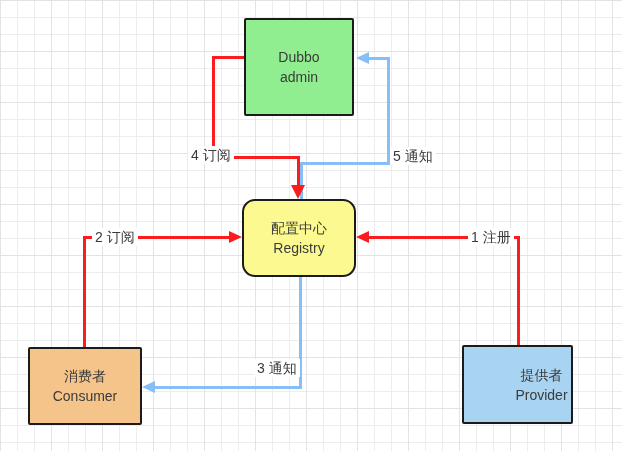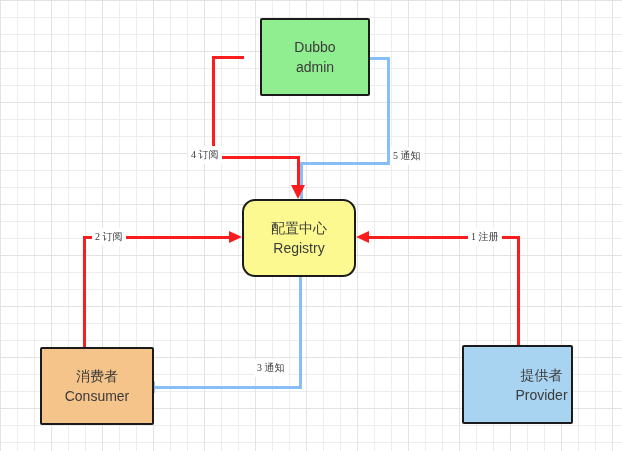--- a/index.html
+++ b/index.html
@@ -26,45 +26,44 @@
     display: flex;
     flex-direction: column;
     align-items: center;
     justify-content: center;
     text-align: center;
     font-size: 14px;
     line-height: 20px;
     color: var(--text, #3b3b3b);
     z-index: 3;
   }
-  .node-admin    { left: 260px; top: 18px;  width: 110px; height: 78px; }
+  .node-admin    { left: 244px; top: 18px;  width: 110px; height: 98px; }
   .node-registry { left: 242px; top: 199px; width: 114px; height: 78px; }
   .node-consumer { left: 28px;  top: 347px; width: 114px; height: 78px; }
   .node-provider { left: 462px; top: 345px; width: 111px; height: 79px; }
 
   .seg { position: absolute; z-index: 1; }
   .seg.red  { background: var(--red_arrow, #fb1d1d); }
   .seg.blue { background: var(--blue_arrow, #87bef7); }
 
   .arrowhead { position: absolute; width: 0; height: 0; z-index: 2; }
   .ah-down-red   { border-left: 7px solid transparent; border-right: 7px solid transparent; border-top: 14px solid var(--red_arrow, #fb1d1d); }
   .ah-left-red   { border-top: 6px solid transparent; border-bottom: 6px solid transparent; border-right: 13px solid var(--red_arrow, #fb1d1d); }
   .ah-right-red  { border-top: 6px solid transparent; border-bottom: 6px solid transparent; border-left: 13px solid var(--red_arrow, #fb1d1d); }
   .ah-left-blue  { border-top: 6px solid transparent; border-bottom: 6px solid transparent; border-right: 13px solid var(--blue_arrow, #87bef7); }
 
   .edge-label {
     position: absolute;
     background: var(--background, #fff);
     color: var(--text, #3b3b3b);
-    font-size: 10px;
+    font-size: 14px;
     line-height: 18px;
     padding: 0 3px;
     white-space: nowrap;
     z-index: 2;
-    font-family: Liberation Serif, serif;
   }
 </style>
 </head>
 <body>
 
 <div class="canvas">
 
   <div>
     <div class="seg red" style="left:212px; top:56px; width:32px; height:3px;"></div>
     <div class="seg red" style="left:212px; top:56px; width:3px; height:103px;"></div>
@@ -107,21 +106,21 @@
   <div class="node node-admin" style="background-color: rgb(144, 238, 144);">
     <span>Dubbo</span>
     <span>admin</span>
   </div>
 
   <div class="node node-registry" style="background-color: rgb(251, 249, 143); border-radius: 13px;">
     <span>配置中心</span>
     <span>Registry</span>
   </div>
 
-  <div class="node node-consumer" style="background-color: rgb(245, 196, 138); margin-left: 12px;">
+  <div class="node node-consumer" style="background-color: rgb(245, 196, 138);">
     <span>消费者</span>
     <span>Consumer</span>
   </div>
 
   <div class="node node-provider" style="background-color: rgb(169, 212, 241); padding-left: 48px;">
     <span>提供者</span>
     <span>Provider</span>
   </div>
 
 </div>

